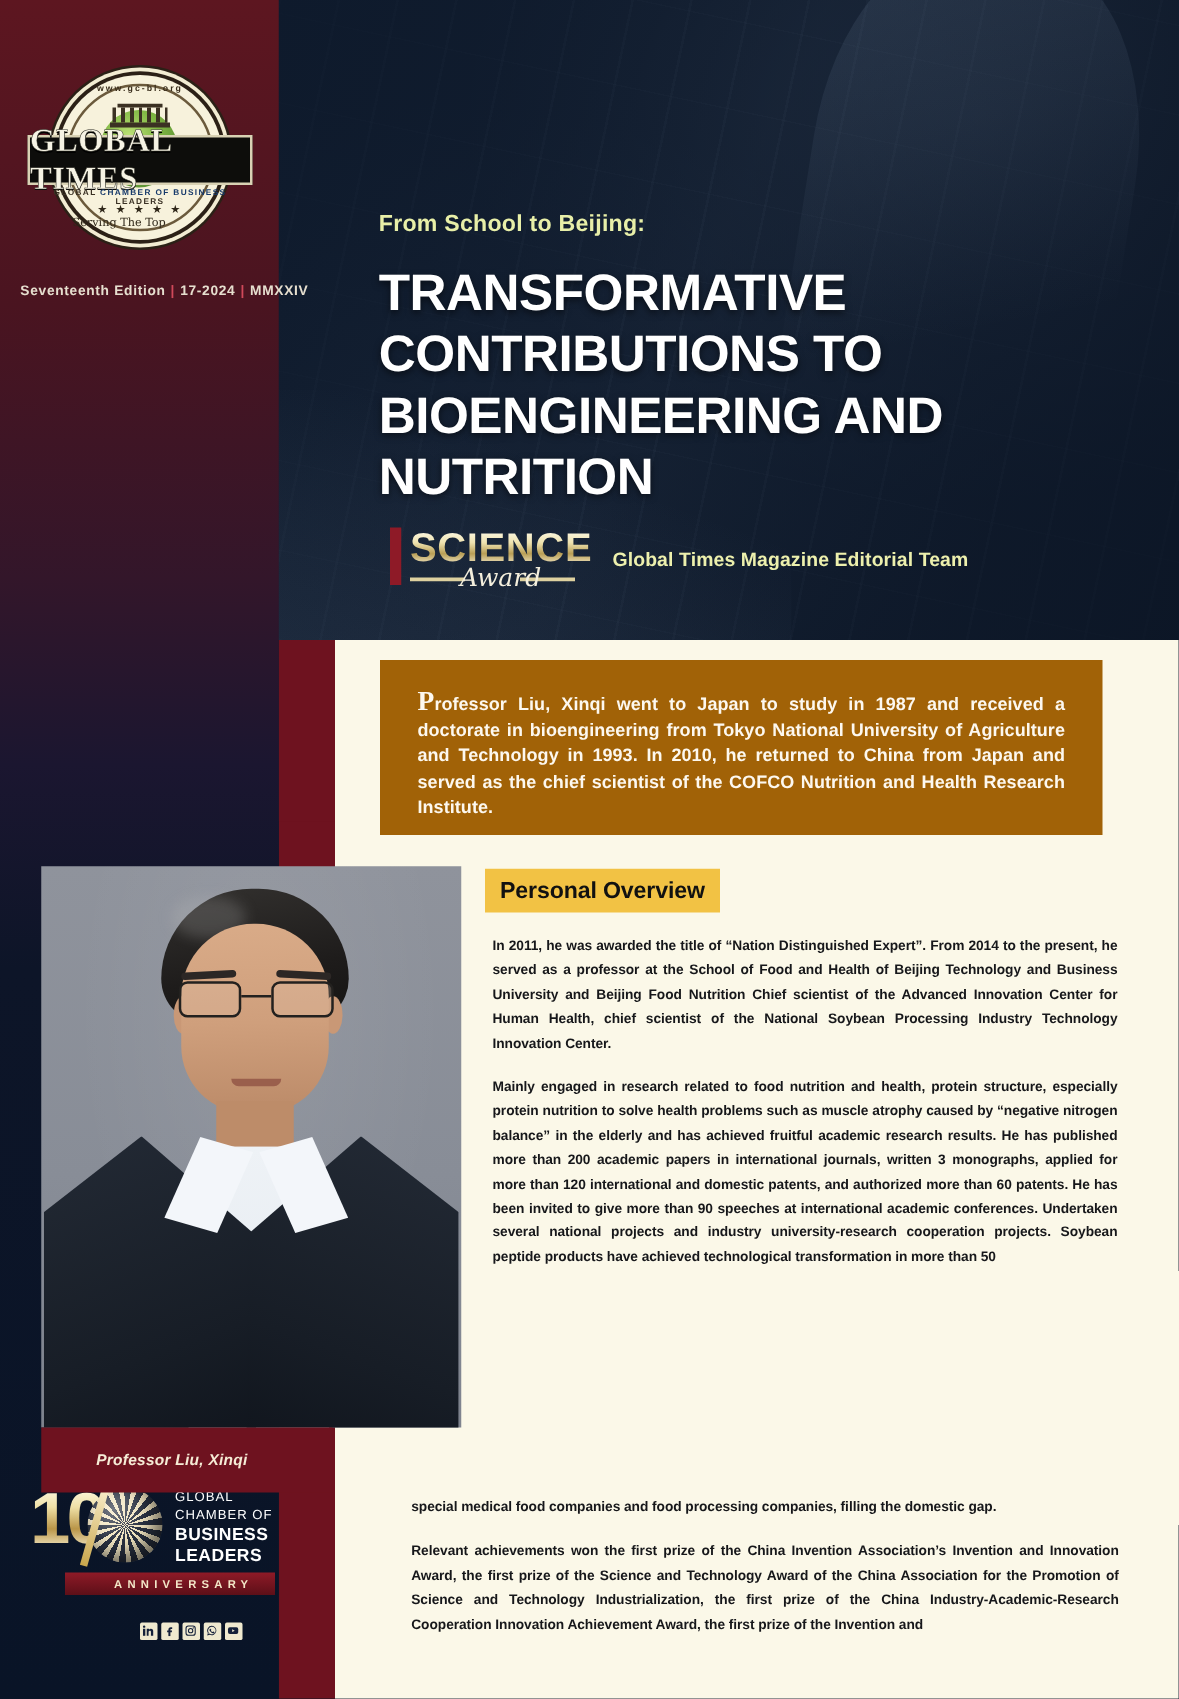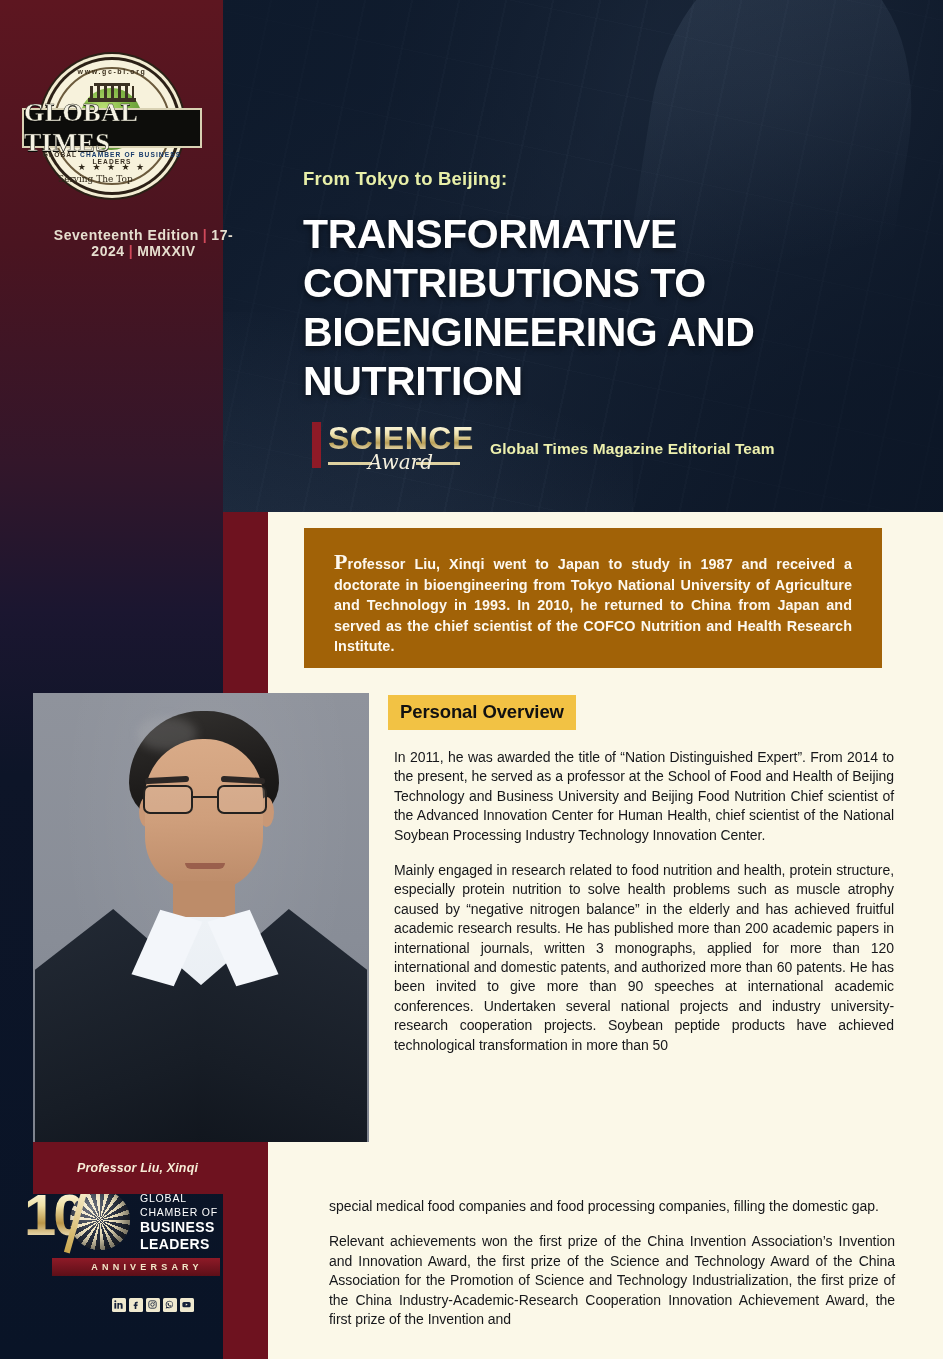--- a/index.html
+++ b/index.html
@@ -66,22 +66,22 @@
   .emblem .sub b{ color:#173a6b; }
   .emblem .stars{
     position:absolute; left:50px; top:104px; width:88px; text-align:center;
     font-size:9px; color:#2f2719; letter-spacing:2px;
   }
   .emblem .motto{
     position:absolute; left:40px; top:116px; width:108px; text-align:left;
     font-family:"DejaVu Serif", serif; font-size:9px; color:#2f2719;
   }
   .edition{
-    position:absolute; left:12px; top:227px; width:263px; text-align:center;
-    font-size:14px; letter-spacing:.55px; color:#e6dfcf; font-weight:700;
+    position:absolute; left:0; top:227px; width:263px; text-align:center;
+    font-size:11px; letter-spacing:.55px; color:#e6dfcf; font-weight:700;
   }
   .edition i{ color:#d0495a; font-style:normal; padding:0 4px; }
 
   
   .hero{
     position:absolute; left:223px; top:0; width:720px; height:512px;
     background:
       linear-gradient(115deg, rgba(14,26,44,.92) 0%, rgba(18,30,48,.62) 46%, rgba(12,22,38,.92) 100%),
       repeating-linear-gradient(102deg, rgba(120,140,165,.12) 0 2px, rgba(0,0,0,0) 2px 46px),
       repeating-linear-gradient(12deg, rgba(140,160,185,.07) 0 1px, rgba(0,0,0,0) 1px 70px),
@@ -232,21 +232,21 @@
 
   
   .pill{
     position:absolute; left:388px; top:695px; z-index:6;
     background:#f2c244; padding:6px 12px 7px 12px;
   }
   .pill span{ font-size:18.5px; font-weight:800; color:#111; letter-spacing:-.1px; }
 
   .article{ position:absolute; z-index:6; color:#16171a; }
   .article p{
-    text-align:justify; font-size:14px; line-height:19.4px; font-weight:400;
+    text-align:justify; font-size:11px; line-height:19.4px; font-weight:700;
     letter-spacing:-.05px;
   }
   .col-narrow{ left:394px; top:748px; width:500px; }
   .col-narrow p + p{ margin-top:16px; }
   .col-wide{ left:329px; top:1153px; width:566px;margin-top:44px; }
   .col-wide p + p{ margin-top:16px; }
 
   
   .anniv{ position:absolute; left:22px; top:1182px; width:198px; height:98px; z-index:7; }
   .an-10{
@@ -364,21 +364,21 @@
       </div>
       <div class="si">
         <svg width="9" height="9" viewBox="0 0 24 24" fill="#14203a">
             <rect x="1" y="5" width="22" height="14" rx="4"></rect>
             <path d="M10 9.2l5.4 2.9-5.4 2.9z" fill="#efe9cf"></path>
           </svg>
       </div>
     </div>
   </div>
 
-  <div class="kicker">From Tokyo to Beijing:</div>
+  <div class="kicker">From School to Beijing:</div>
   <div class="headline">TRANSFORMATIVE CONTRIBUTIONS TO BIOENGINEERING AND NUTRITION</div>
 
   <div class="sci-lockup">
     <div class="sci-bar"></div>
     <div class="sci-word">SCIENCE</div>
     <div class="sci-rule-l"></div>
     <div class="sci-rule-r"></div>
     <div class="sci-news">Award</div>
   </div>
 

